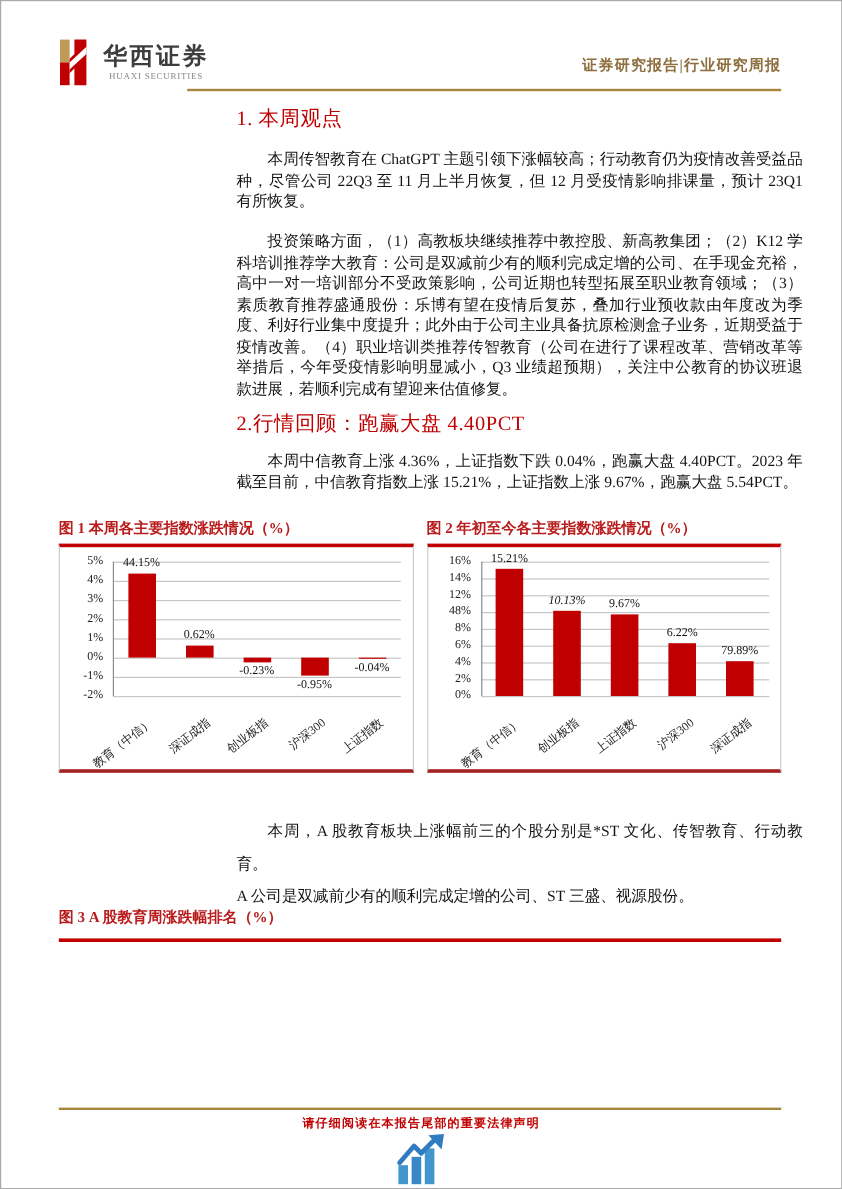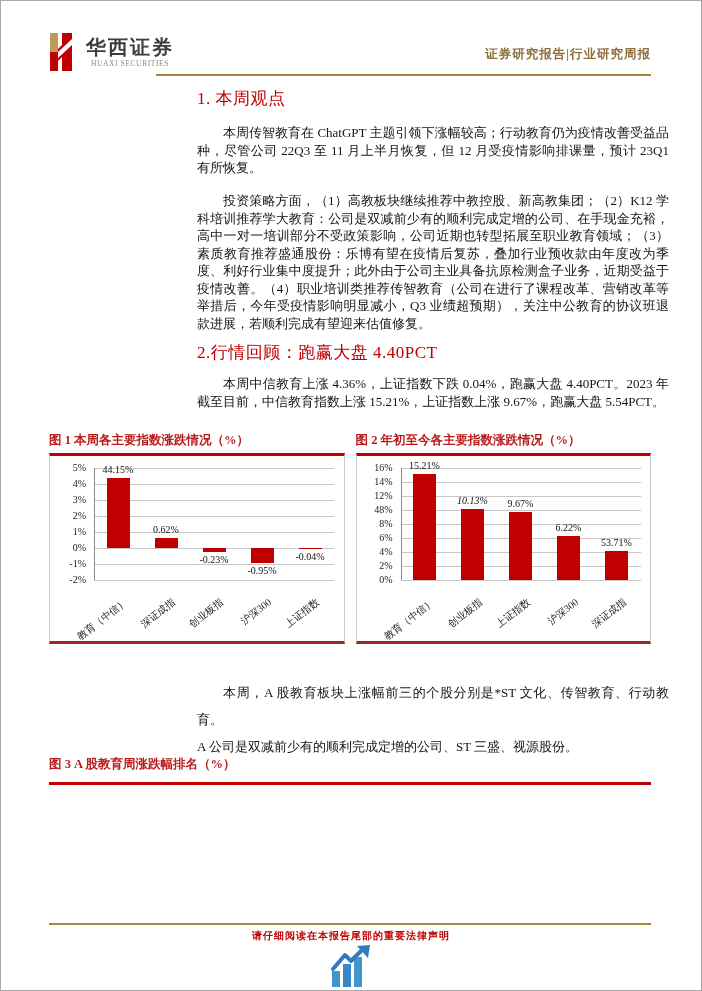--- a/index.html
+++ b/index.html
@@ -163,21 +163,21 @@
             <div class="bar" style="left: 104.5px; top: 53.09px; width: 23px; height: 70.91px; background: rgb(192, 0, 0);"></div>
             <div class="vlabel" style="left: 84px; top: 39.09px; font-style: italic;">10.13%</div>
             <div class="xlabel" style="left: 4px; top: 138px;">创业板指</div>
             <div class="bar" style="left: 152.5px; top: 56.31px; width: 23px; height: 67.69px; background: rgb(192, 0, 0);"></div>
             <div class="vlabel" style="left: 132px; top: 42.31px;">9.67%</div>
             <div class="xlabel" style="left: 52px; top: 138px;">上证指数</div>
             <div class="bar" style="left: 200.5px; top: 80.46px; width: 23px; height: 43.54px; background: rgb(192, 0, 0);"></div>
             <div class="vlabel" style="left: 180px; top: 66.46px;">6.22%</div>
             <div class="xlabel" style="left: 100px; top: 138px;">沪深300</div>
             <div class="bar" style="left: 248.5px; top: 95.44px; width: 23px; height: 28.56px; background: rgb(192, 0, 0);"></div>
-            <div class="vlabel" style="left: 228px; top: 81.44px;">53.71%</div>
+            <div class="vlabel" style="left: 228px; top: 81.44px;">79.89%</div>
             <div class="xlabel" style="left: 148px; top: 138px;">深证成指</div>
           </div>
       </div>
     </div>
   </div>
 
   <div class="para" id="p4">
     <div class="line1">本周，A 股教育板块上涨幅前三的个股分别是*ST 文化、传智教育、行动教育。</div>
     <div class="line2">A 公司是双减前少有的顺利完成定增的公司、ST 三盛、视源股份。</div>
   </div>

